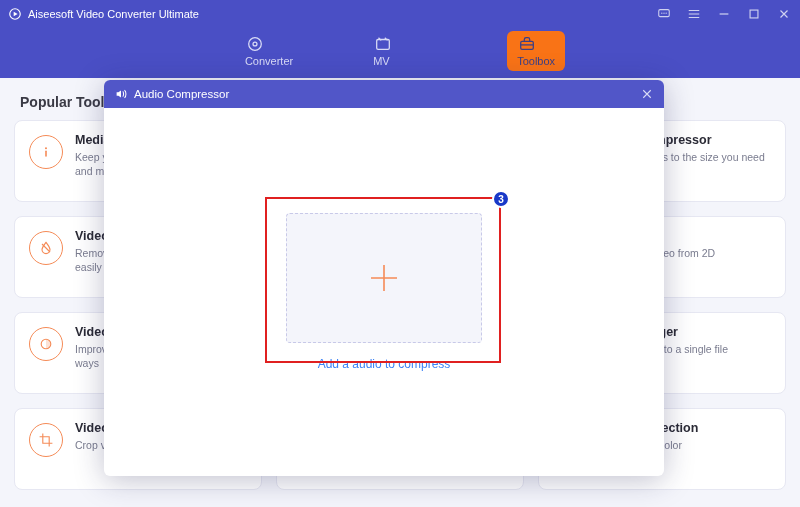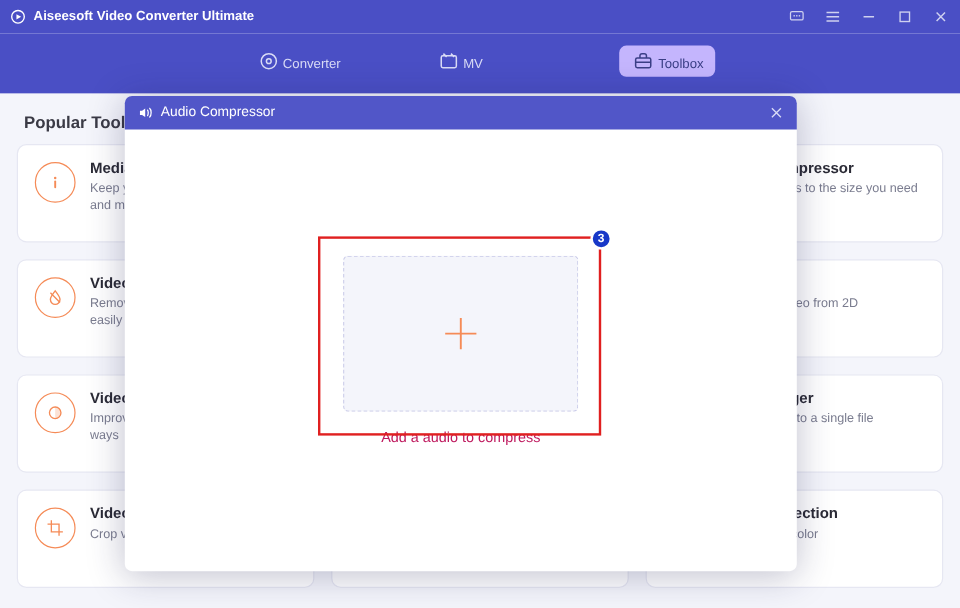--- a/index.html
+++ b/index.html
@@ -1,48 +1,48 @@
 <!DOCTYPE html>
 <html><head>
 <meta charset="utf-8">
 <style>
 * { box-sizing: border-box; margin: 0; padding: 0; font-family: -apple-system, "Segoe UI", Arial, sans-serif; }
 html, body { width: 800px; height: 507px; overflow: hidden; background: #fff; }
 
-.titlebar { height: 28px; background: #4a4fc5; display: flex; align-items: center; padding: 0 8px; color: #fff; font-size: 11px; font-weight: bold; }
+.titlebar { height: 28px; background: #4a4fc5; display: flex; align-items: center; padding: 0 8px; color: #fff; font-size: 11px; }
 .titlebar .app-icon { width: 14px; height: 14px; margin-right: 6px; display: inline-flex; }
 .titlebar .title { flex: 1; }
 .titlebar .win-btns { display: flex; gap: 14px; }
 .titlebar .win-btn { width: 16px; height: 16px; display: inline-flex; align-items: center; justify-content: center; color: #cfd1f0; cursor: pointer; }
 
 .navbar { height: 50px; background: #4a4fc5; display: flex; align-items: center; justify-content: center; gap: 60px; padding-bottom: 4px; }
-.nav-item { display: flex; flex-direction: row; align-items: flex-end; color: #d9dbf6; font-size: 11px; gap: 2px; cursor: pointer; padding: 4px 10px; border-radius: 6px; }
+.nav-item { display: flex; flex-direction: column; align-items: flex-start; color: #d9dbf6; font-size: 11px; gap: 2px; cursor: pointer; padding: 4px 10px; border-radius: 6px; }
 .nav-item .nav-icon { width: 20px; height: 18px; display: inline-flex; align-items: center; justify-content: center; }
-.nav-item.active { background: #c4b5fd; color: #3b3f86; margin-left: 44px; }
+.nav-item.active { background: #f97316; color: #3b3f86; margin-left: 44px; }
 
 .content { position: relative; height: calc(507px - 78px); background: #f4f5fb; padding: 14px; }
 .section-title { font-size: 14px; color: #3a3a45; margin: 2px 0 10px 6px; font-weight: 600; }
 
 .grid { display: grid; grid-template-columns: 1fr 1fr 1fr; gap: 14px; }
 .card { background: #fff; border: 1px solid #e6e7f2; border-radius: 8px; padding: 12px 14px; display: flex; gap: 12px; height: 82px; }
 .card .card-icon { width: 34px; height: 34px; border: 1.5px solid #f58b57; border-radius: 50%; color: #f58b57; display: flex; align-items: center; justify-content: center; margin-top: 2px; flex: 0 0 34px; }
 .card .card-body { overflow: hidden; }
 .card .card-title { font-size: 12.5px; font-weight: 600; color: #2b2b36; margin-bottom: 3px; white-space: nowrap; overflow: hidden; text-overflow: ellipsis; }
 .card .card-desc { font-size: 10.5px; color: #7a7c8f; line-height: 1.35; max-height: 2.7em; overflow: hidden; }
 
 .overlay { position: absolute; left: 104px; top: 2px; width: 560px; height: 396px; background: #fff; border-radius: 6px; box-shadow: 0 4px 30px rgba(30,30,80,0.28); z-index: 20; display: flex; flex-direction: column; }
 .overlay-header { height: 28px; background: #5156c8; border-radius: 6px 6px 0 0; display: flex; align-items: center; color: #fff; font-size: 11.5px; padding: 0 10px; }
 .overlay-header .spk-icon { width: 14px; height: 14px; margin-right: 6px; display: inline-flex; }
 .overlay-header .ov-title { flex: 1; }
 .overlay-header .ov-close { width: 14px; height: 14px; display: inline-flex; align-items: center; justify-content: center; cursor: pointer; color: #d9dbf6; }
 
 .overlay-body { flex: 1; position: relative; display: flex; flex-direction: column; align-items: center; justify-content: center; }
 .dropzone { width: 196px; height: 130px; background: #f4f5fb; border: 1.5px dashed #c8c9e8; border-radius: 4px; display: flex; align-items: center; justify-content: center; cursor: pointer; }
 .dropzone .plus { width: 34px; height: 34px; }
-.drop-caption { margin-top: 14px; font-size: 12px; color: #be185d; }
+.drop-caption { margin-top: 14px; font-size: 12px; color: #3b82f6; }
 
 .red-frame { position: absolute; border: 2px solid #e02020; width: 236px; height: 166px; pointer-events: none; }
 .badge { position: absolute; width: 18px; height: 18px; border-radius: 50%; background: #1838c8; color: #fff; border: 2px solid #fff; font-size: 10px; display: flex; align-items: center; justify-content: center; font-weight: 700; pointer-events: none; }
 </style>
 </head>
 <body>
 
 <div class="titlebar">
   <span class="app-icon">
     <svg viewBox="0 0 16 16">

